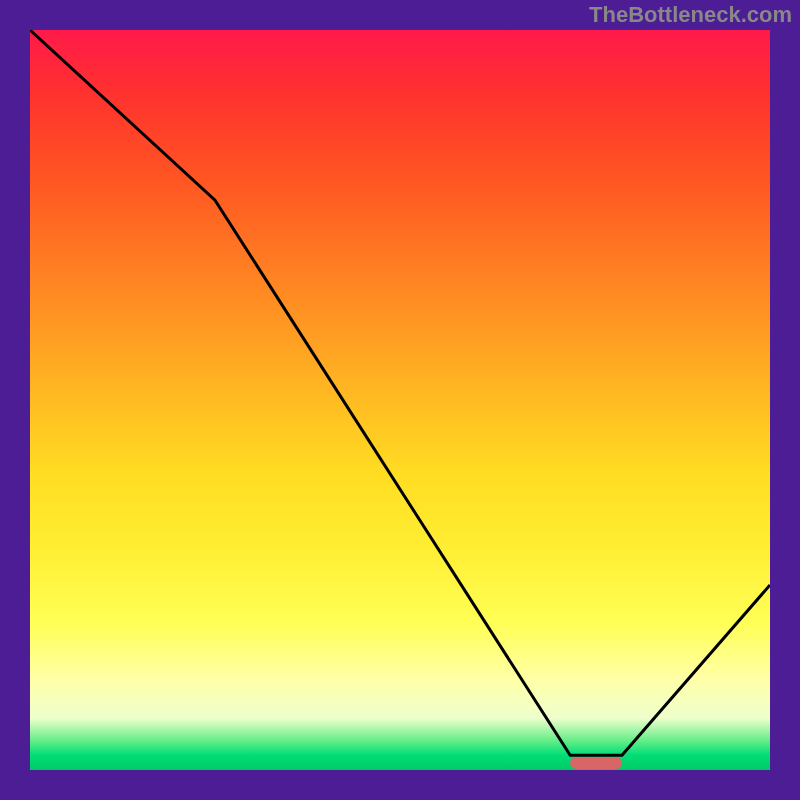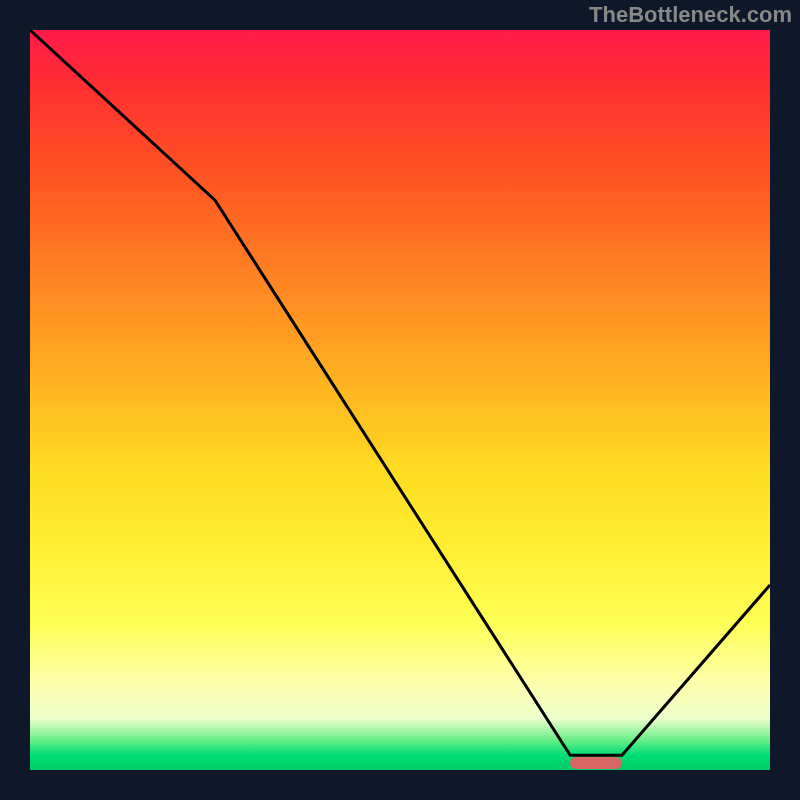--- a/index.html
+++ b/index.html
@@ -8,21 +8,21 @@
     background: #000;
     width: 800px;
     height: 800px;
     position: relative;
     font-family: Arial, sans-serif;
   }
   .container {
     width: 800px;
     height: 800px;
     position: relative;
-    background: #0f172a;
+    background: #4c1d95;
   }
   .watermark {
     position: absolute;
     top: 2px;
     right: 8px;
     color: #888;
     font-size: 22px;
     font-weight: bold;
     z-index: 10;
   }

